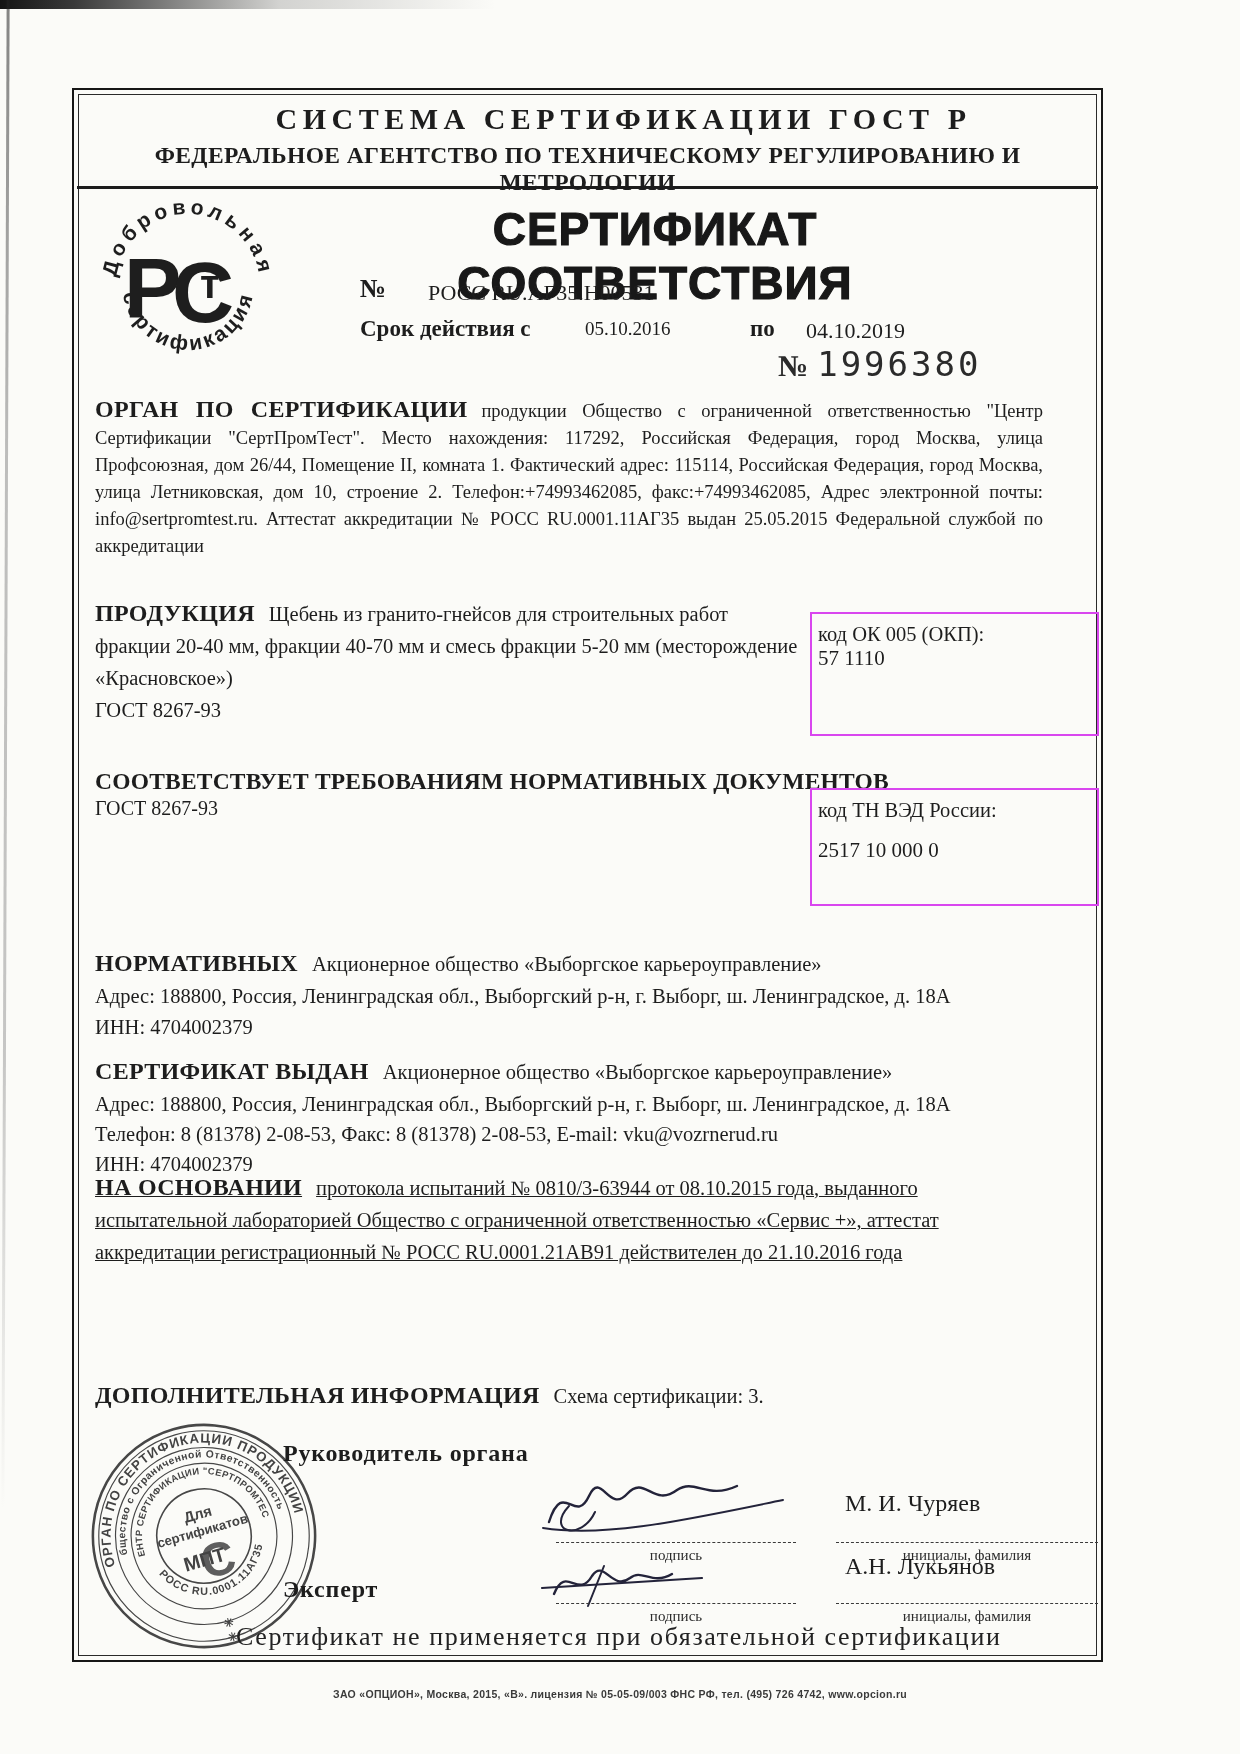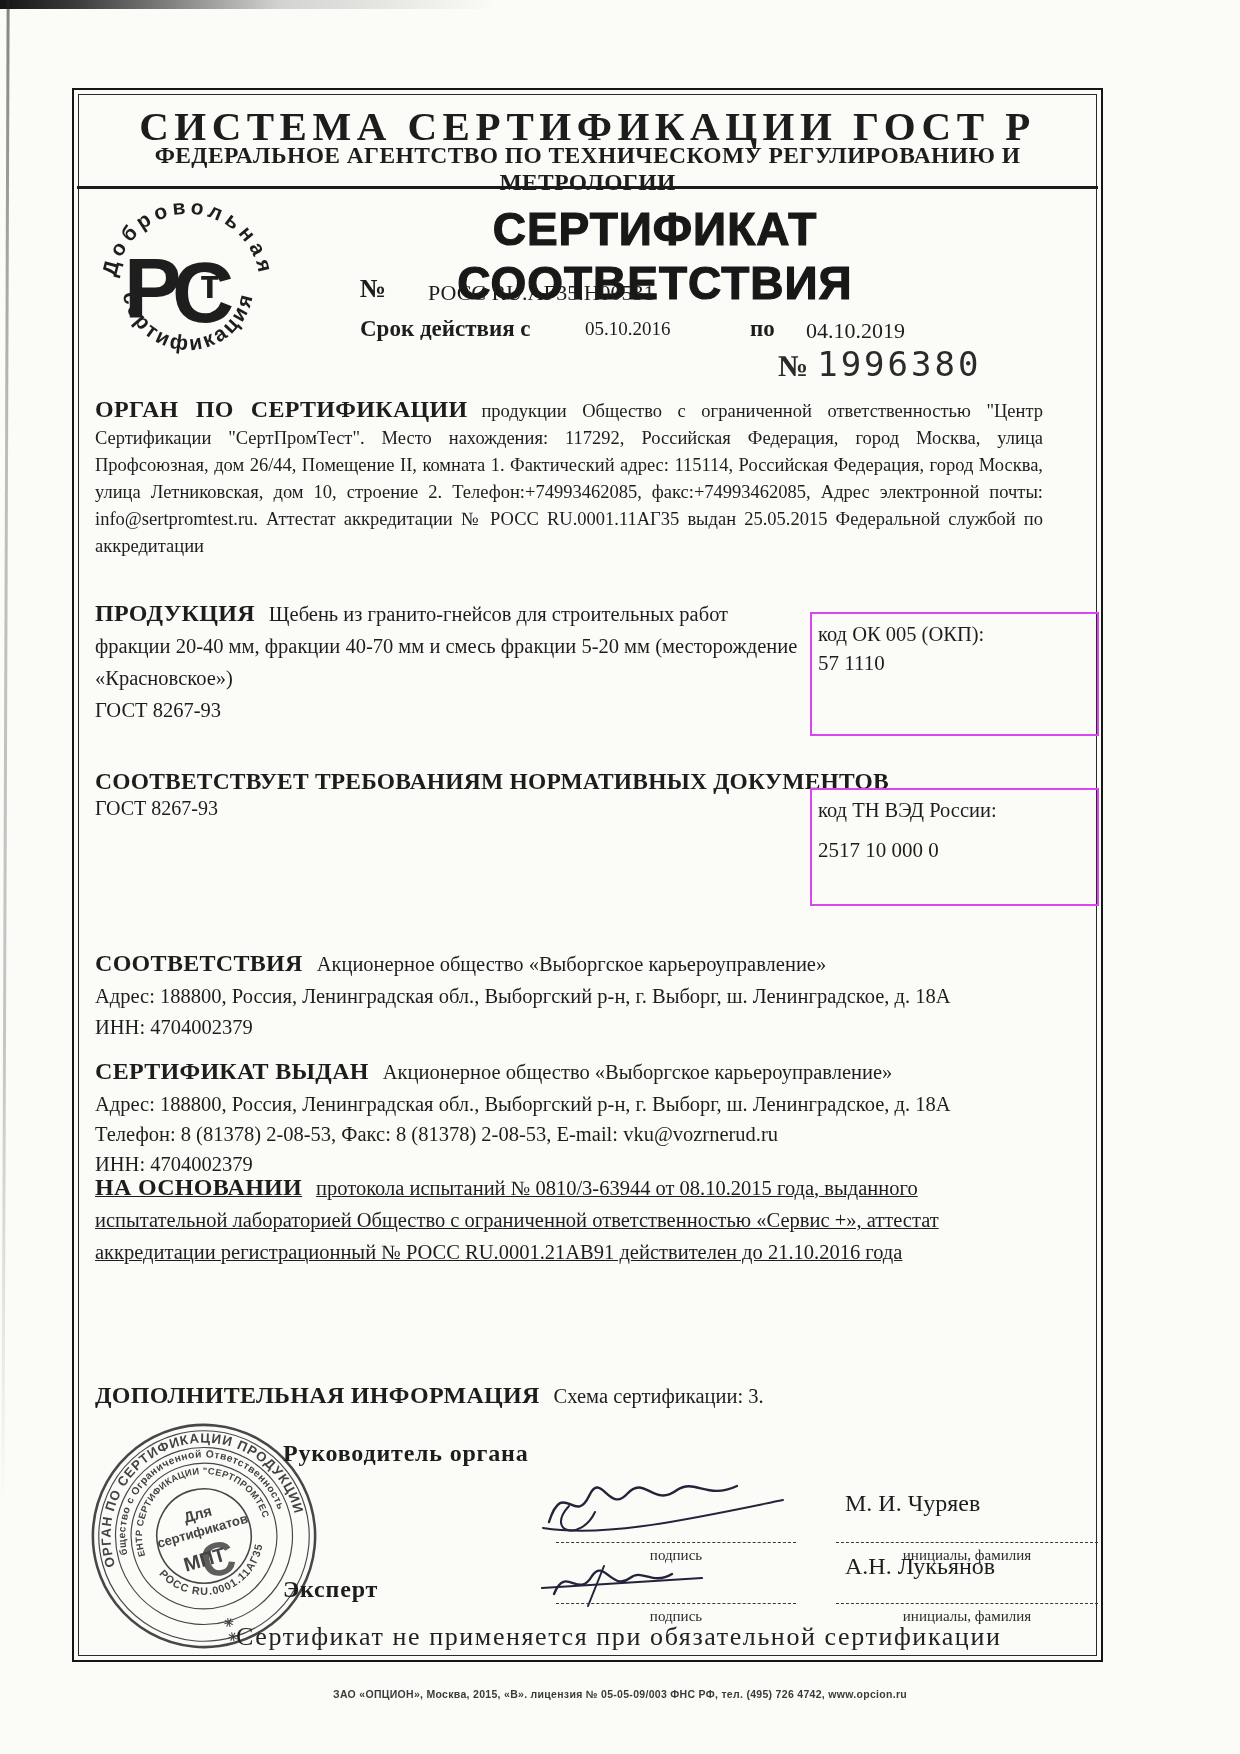--- a/index.html
+++ b/index.html
@@ -5,21 +5,21 @@
   html,body{margin:0;padding:0;background:#e9e9e6;}
   .page{position:relative;width:1240px;height:1754px;background:#fbfbf8;overflow:hidden;
         font-family:"Liberation Serif","DejaVu Serif",serif;color:#1d1d1d;}
   .abs{position:absolute;}
   
   .edge-top{left:0;top:0;width:620px;height:9px;background:linear-gradient(to right,#141414 0%,#3a3a3a 12%,rgba(90,90,90,.25) 45%,transparent 80%);}
   .edge-left{left:4px;top:0;width:3px;height:1510px;background:linear-gradient(to bottom,#222,#8a8a8a 30%,#9a9a9a 70%,transparent);opacity:.55;transform:rotate(.2deg);}
   
   .border-box{left:72px;top:88px;width:1031px;height:1574px;border:2.5px solid #161616;box-sizing:border-box;}
   .border-box::before{content:"";position:absolute;inset:4px;border:1.5px solid #2a2a2a;}
-  .sys-title{left:72px;top:102px;width:1031px;text-align:center;font-size:41px;font-weight:bold;letter-spacing:5.5px;}
+  .sys-title{left:72px;top:102px;width:1031px;text-align:center;font-size:30px;font-weight:bold;letter-spacing:5.5px;padding-left:36px;}
   .agency{left:72px;top:142px;width:1031px;text-align:center;font-size:24px;font-weight:bold;letter-spacing:.4px;transform:scaleX(.98);}
   .header-rule{left:77px;top:186px;width:1021px;height:2.5px;background:#1c1c1c;}
   
   svg text{fill:#1e1e1e;}
   .logo text{font-family:"Liberation Sans",sans-serif;font-weight:bold;}
   .stamp{transform:rotate(-16deg);opacity:.9;}
   .stamp text{font-family:"Liberation Sans",sans-serif;font-weight:bold;fill:#303030;}
   .stamp circle{fill:none;stroke:#343434;}
   .doc-title{left:300px;top:202px;width:710px;text-align:center;font-family:"Liberation Sans",sans-serif;
              font-weight:bold;font-size:46px;letter-spacing:1px;color:#181818;-webkit-text-stroke:1.2px #181818;}
@@ -35,21 +35,21 @@
   
   .sec{line-height:31px;}
   .sec-h{font-size:24px;font-weight:bold;letter-spacing:.3px;margin-right:14px;}
   .sec-t{font-size:20.5px;}
   .sec-line{font-size:20.5px;}
   .body-sec{line-height:26px;text-align:justify;}
   .body-sec .sec-t{font-size:18.5px;}
   .conf-h{font-size:23.5px;font-weight:bold;letter-spacing:.2px;}
   .conf-t{font-size:20px;margin-top:2px;}
   .code-box{border:2px solid #d946ef;box-sizing:border-box;padding:9px 6px;font-size:20.5px;}
-  .code-value{margin-top:5px;font-size:21px;}
+  .code-value{font-size:21px;}
   .code-value.gap{margin-top:16px;}
   
   .role{font-size:24px;font-weight:bold;letter-spacing:.8px;}
   .sig-line{border-top:1.6px dashed #3a3a3a;height:0;}
   .sig-cap{font-size:15px;text-align:center;color:#2c2c2c;}
   .sig-name{font-size:24px;}
   .bottom-note{left:236px;top:1622px;font-size:26px;letter-spacing:1.6px;color:#222;}
   .print-footer{left:0;top:1688px;width:1240px;text-align:center;font-family:"Liberation Sans",sans-serif;
                 font-size:10.5px;font-weight:bold;color:#3a3a3a;letter-spacing:.3px;}
 </style>
@@ -114,21 +114,21 @@
   <div class="abs" style="left:95px;top:768px;width:912px;">
     <div class="conf-h">СООТВЕТСТВУЕТ ТРЕБОВАНИЯМ НОРМАТИВНЫХ ДОКУМЕНТОВ</div>
     <div class="conf-t">ГОСТ 8267-93</div>
   </div>
   <div class="abs code-box" style="left:810px;top:788px;width:289px;height:118px;">
     <div class="code-label">код ТН ВЭД России:</div>
     <div class="code-value gap">2517 10 000 0</div>
   </div>
 
   <div class="abs sec" style="left:95px;top:948px;width:948px;">
-    <span class="sec-h">СООТВЕТСТВИЯ</span><span class="sec-t">Акционерное общество «Выборгское карьероуправление»</span>
+    <span class="sec-h">НОРМАТИВНЫХ</span><span class="sec-t">Акционерное общество «Выборгское карьероуправление»</span>
     <div class="sec-line">Адрес: 188800, Россия, Ленинградская обл., Выборгский р-н, г. Выборг, ш. Ленинградское, д. 18А</div>
     <div class="sec-line">ИНН: 4704002379</div>
   </div>
 
   <div class="abs sec" style="left:95px;top:1056px;width:948px;line-height:30px;">
     <span class="sec-h">СЕРТИФИКАТ ВЫДАН</span><span class="sec-t">Акционерное общество «Выборгское карьероуправление»</span>
     <div class="sec-line">Адрес: 188800, Россия, Ленинградская обл., Выборгский р-н, г. Выборг, ш. Ленинградское, д. 18А</div>
     <div class="sec-line">Телефон: 8 (81378) 2-08-53, Факс: 8 (81378) 2-08-53, E-mail: vku@vozrnerud.ru</div>
     <div class="sec-line">ИНН: 4704002379</div>
   </div>

